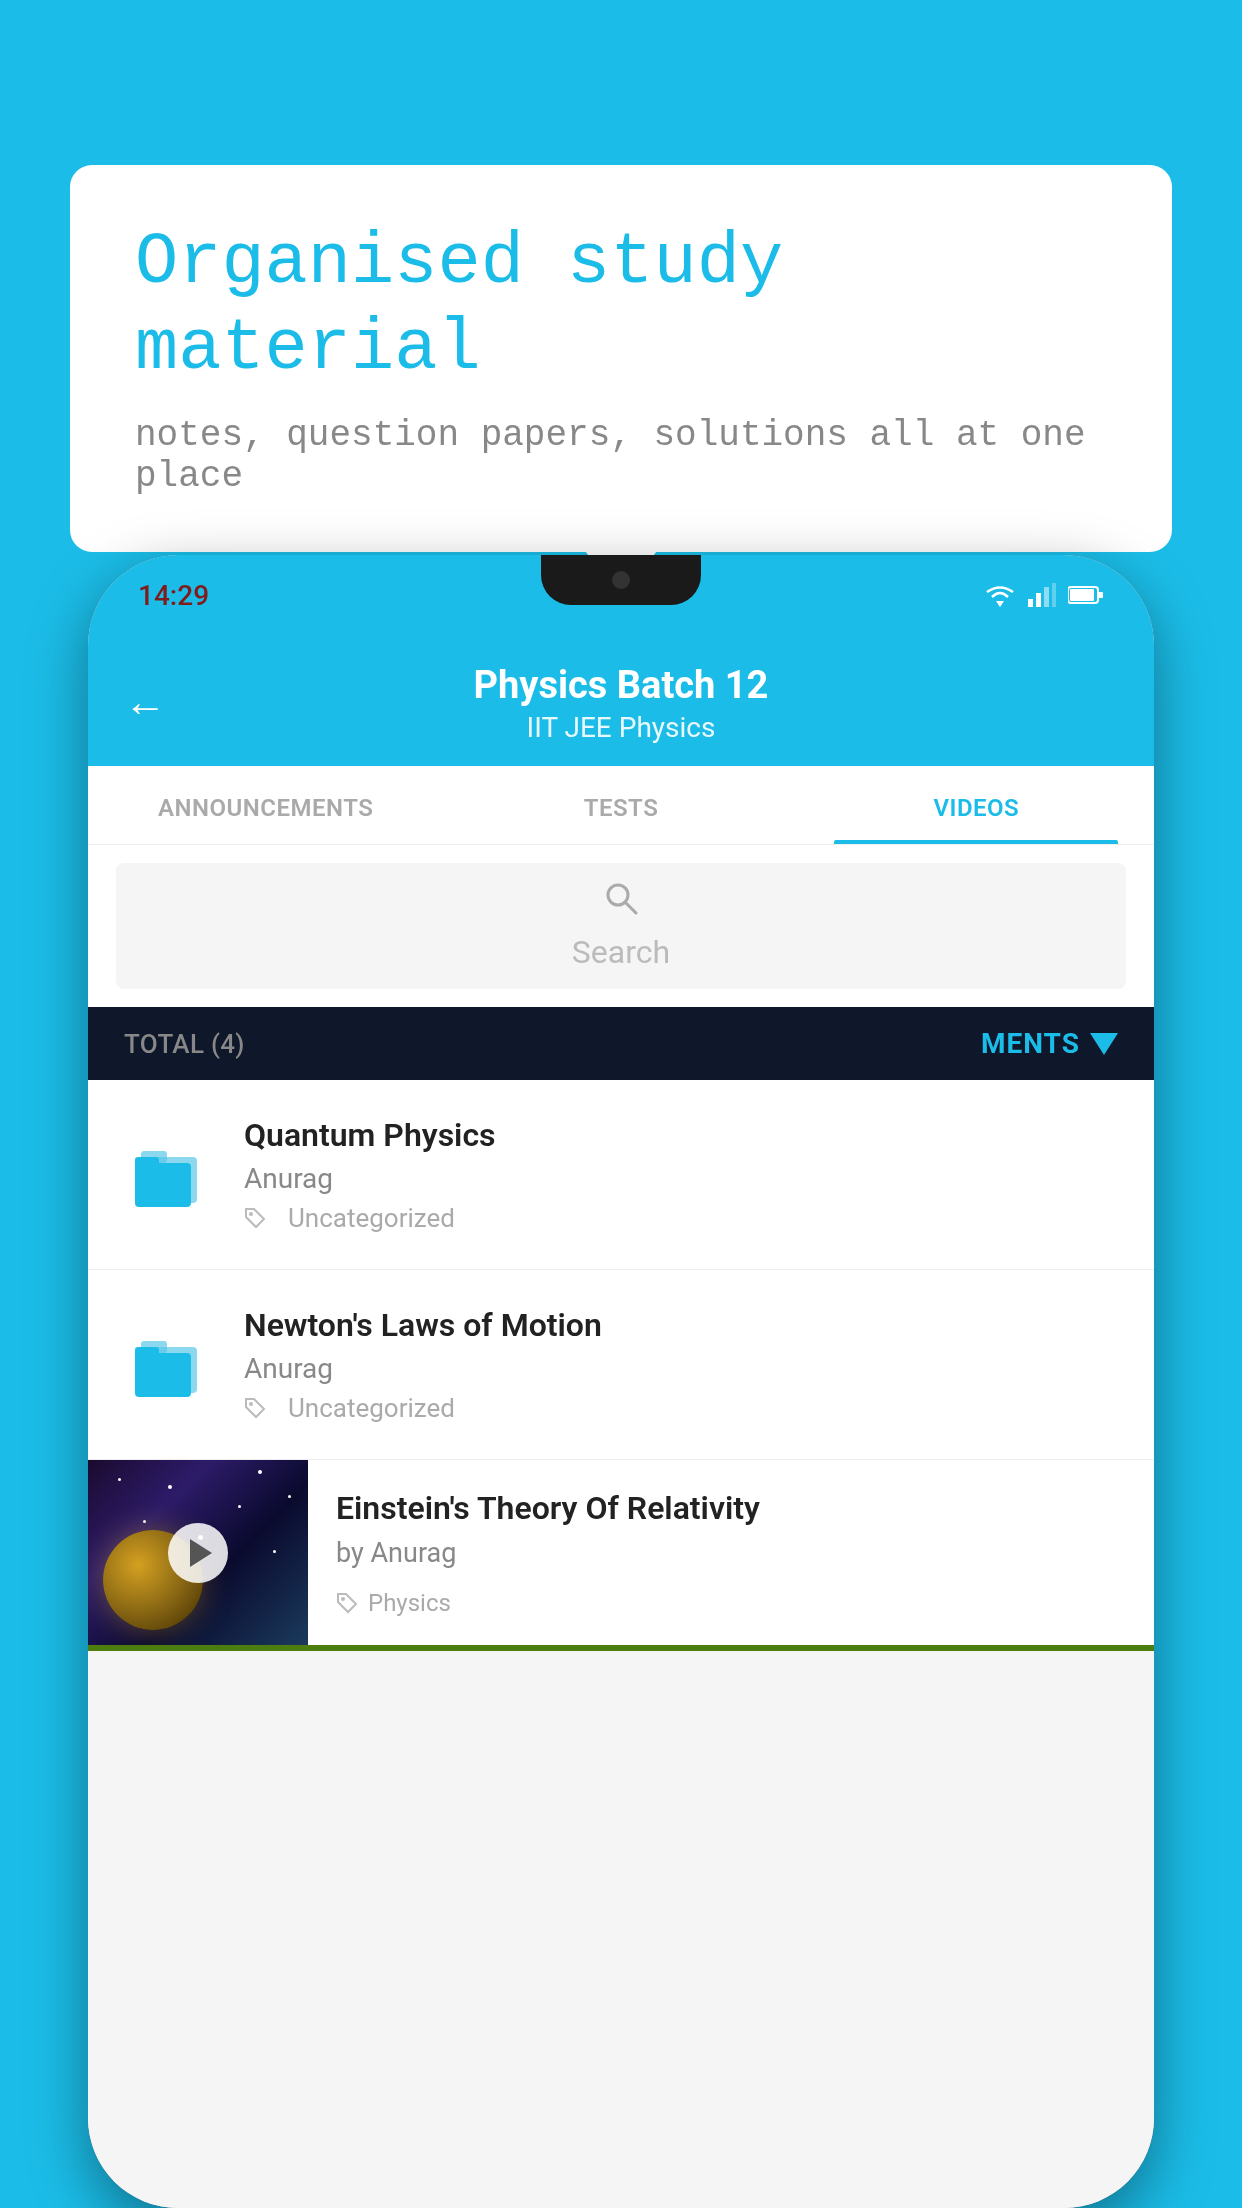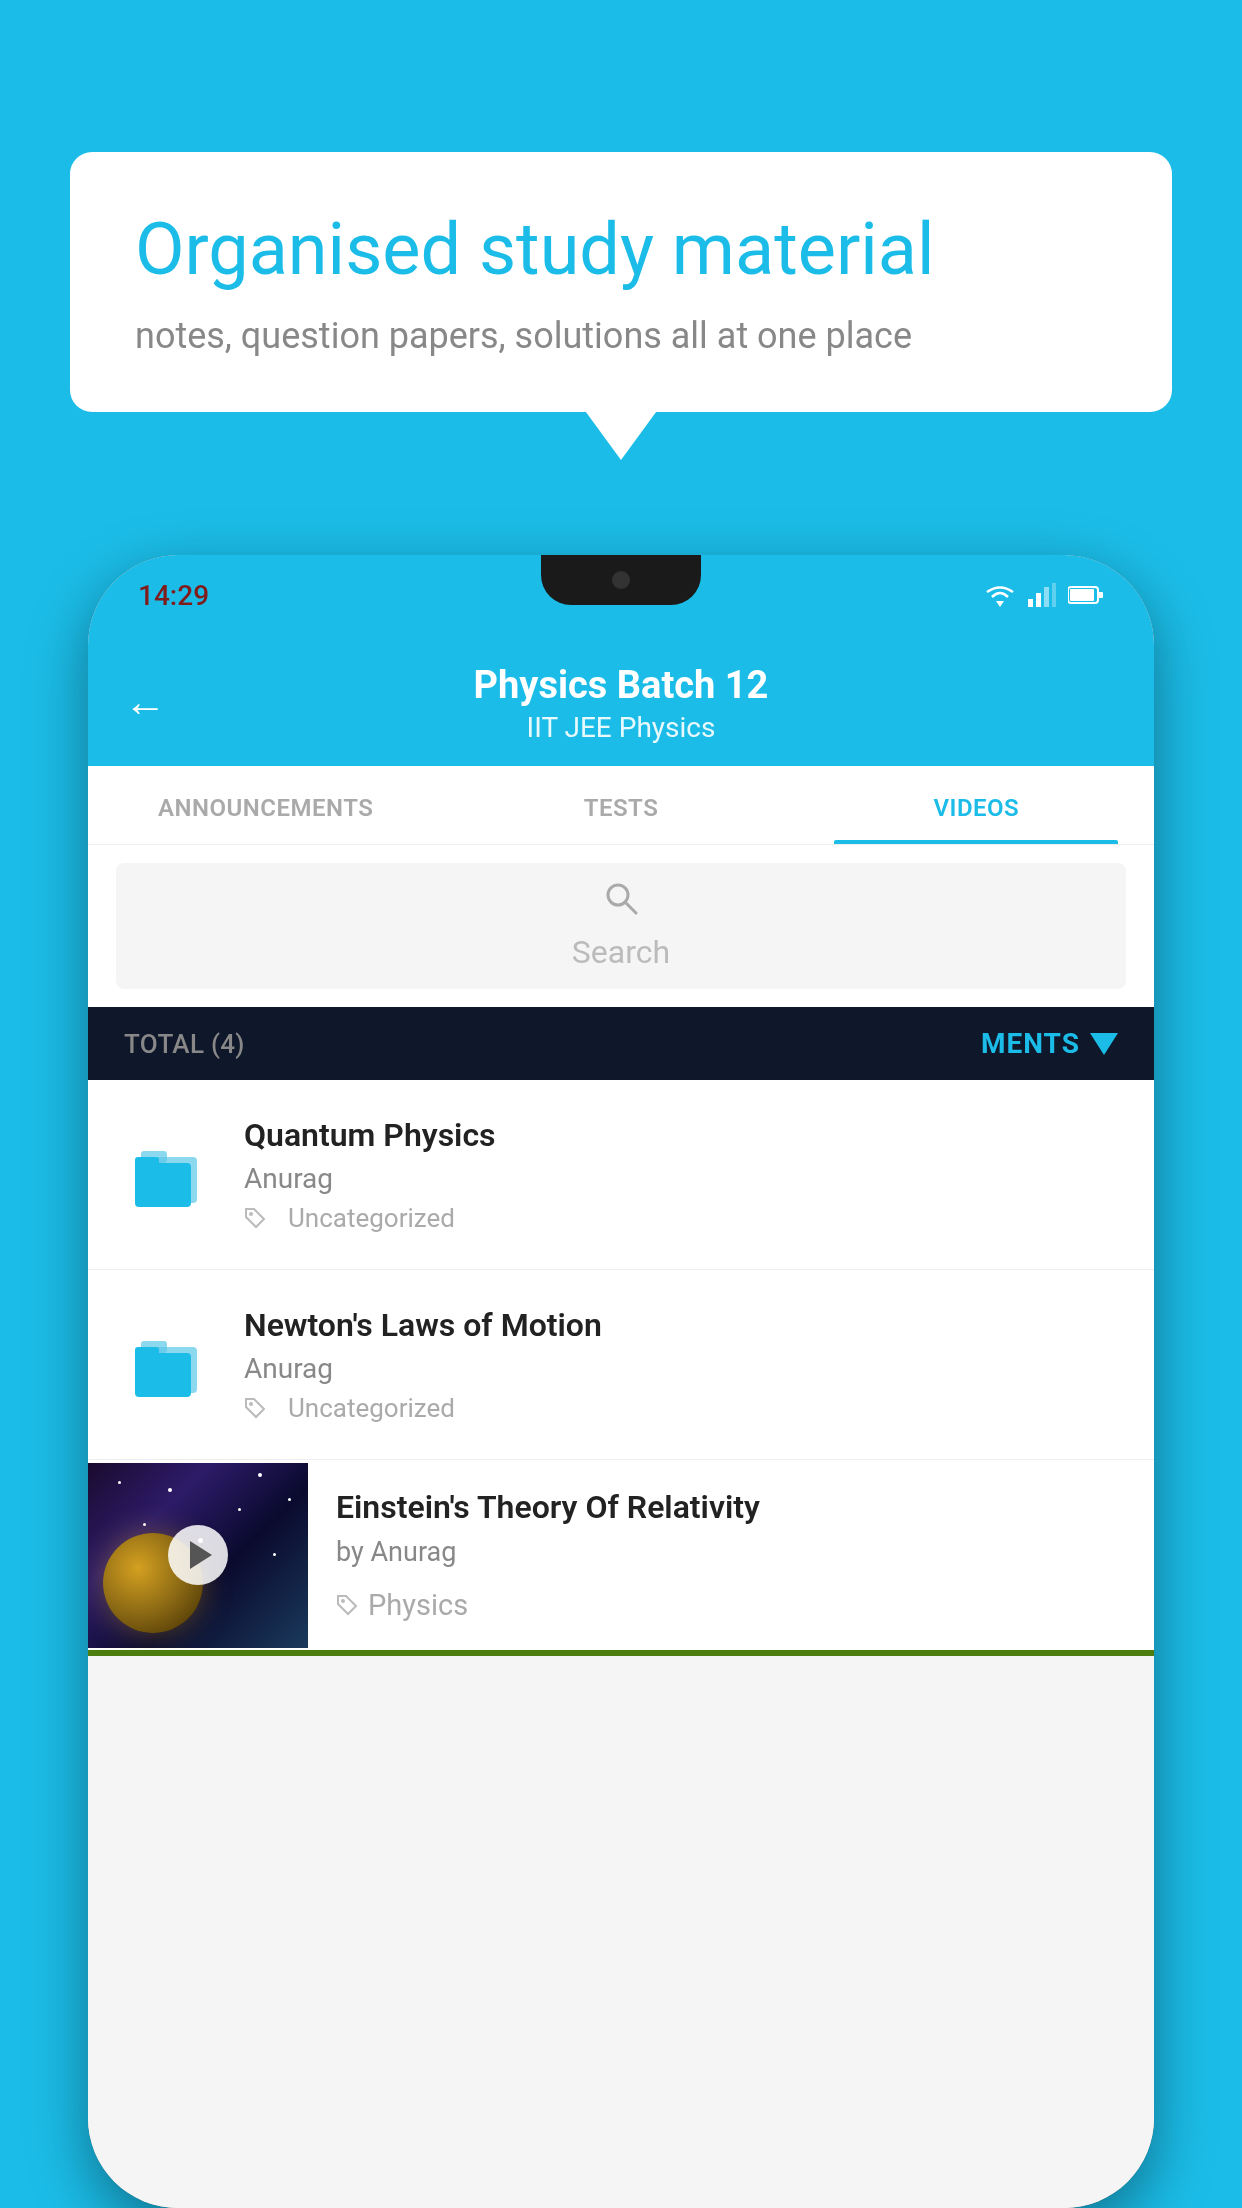--- a/index.html
+++ b/index.html
@@ -9,23 +9,24 @@
       height: 2208px;
       background-color: #1bbde8;
       font-family: 'Roboto', Arial, sans-serif;
       overflow: hidden;
       position: relative;
     }
 
     
     .speech-bubble-container {
       position: absolute;
-      top: 152px;
+      top: 165px;
       left: 70px;
       right: 70px;
+      font-family: Liberation Mono, monospace;
     }
 
     .speech-bubble {
       background: white;
       border-radius: 22px;
       padding: 55px 65px;
       position: relative;
     }
 
     .speech-bubble::after {
@@ -369,21 +370,21 @@
       font-size: 27px;
       color: #888;
       margin-bottom: 20px;
     }
 
     .thumbnail-tag {
       display: flex;
       align-items: center;
       gap: 10px;
       color: #aaa;
-      font-size: 29px;
+      font-size: 24px;
     }
 
     .phone-inner {
       width: 100%;
       height: 100%;
       background: white;
       border-radius: 80px;
       overflow: hidden;
       display: flex;
       flex-direction: column;

